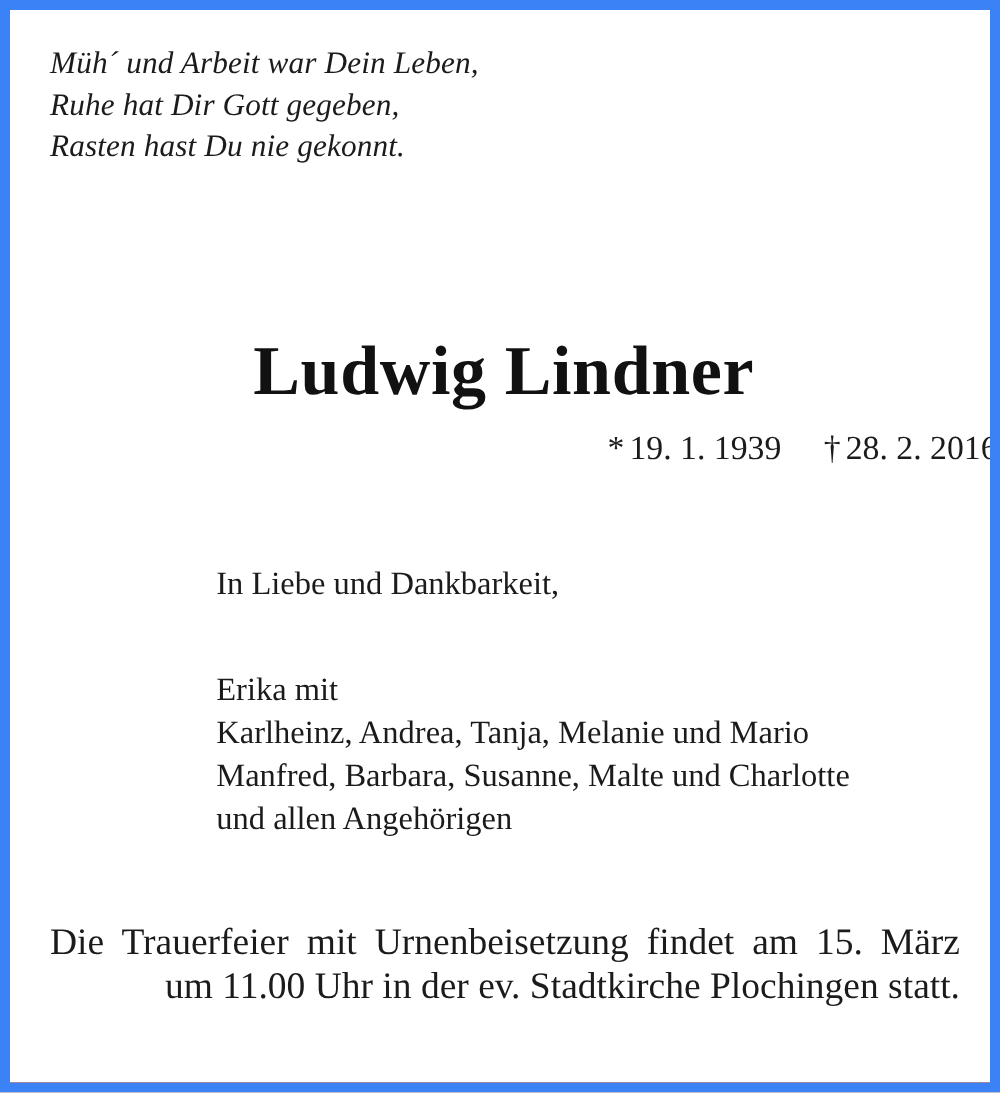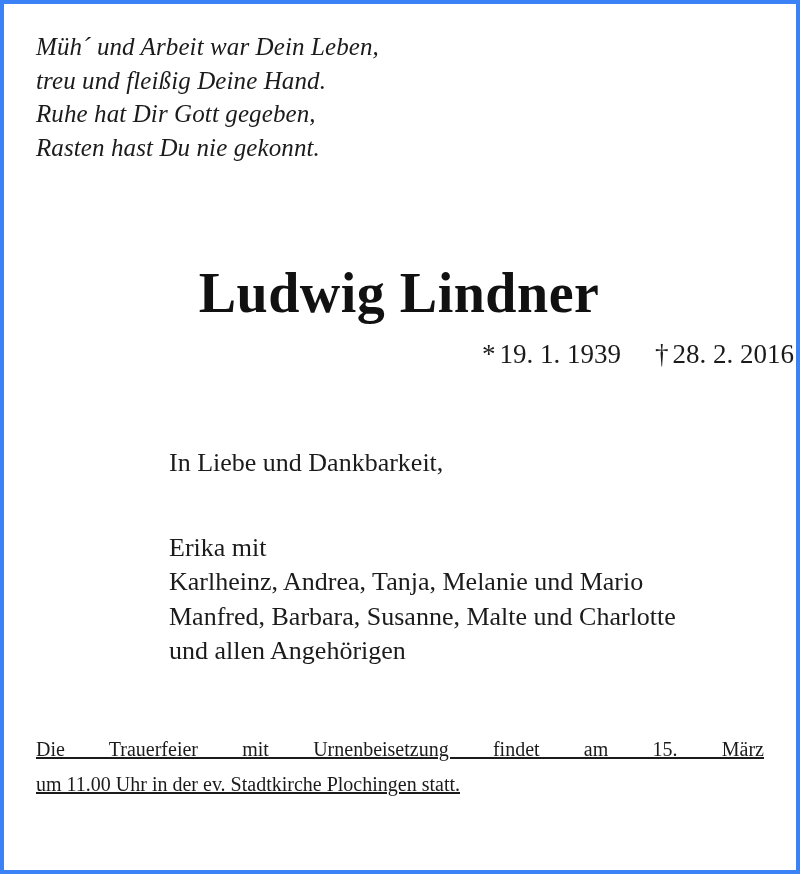--- a/index.html
+++ b/index.html
@@ -9,21 +9,21 @@
   }
   body {
     font-family: "Liberation Serif", "DejaVu Serif", serif;
   }
   .notice {
     position: relative;
     width: 800px;
     height: 874px;
     box-sizing: border-box;
     background: #c2410c;
-    border: 4px solid #3b82f6;
+    border: 8px solid #3b82f6;
     overflow: hidden;
   }
   .inner {
     position: relative;
     width: 100%;
     height: 100%;
     box-sizing: border-box;
     background: #ffffff;
   }
 
@@ -92,43 +92,42 @@
   .family .fline {
     white-space: nowrap;
   }
 
   
   .details {
     position: absolute;
     left: 32px;
     top: 728px;
     width: 728px;
-    font-size: 20px;
+    font-size: 30px;
     line-height: 35px;
     color: #1b1b1b;
-    text-decoration: underline;
   }
   .details .justified {
     text-align: justify;
     text-align-last: justify;
     white-space: normal;
   }
   .details .plain {
     white-space: nowrap;
+    text-align: right;
   }
 </style>
 </head>
 <body>
 
 <div class="notice">
   <div class="inner">
 
     <div class="verse">
       <div class="vline">Müh´ und Arbeit war Dein Leben,</div>
-      <div class="vline">treu und fleißig Deine Hand.</div>
       <div class="vline">Ruhe hat Dir Gott gegeben,</div>
       <div class="vline">Rasten hast Du nie gekonnt.</div>
     </div>
 
     <div class="name">Ludwig Lindner</div>
 
     <div class="dates">
       <span class="sym">*</span><span>19. 1. 1939</span><span class="gap"></span><span class="sym">†</span><span>28. 2. 2016</span>
     </div>
 

